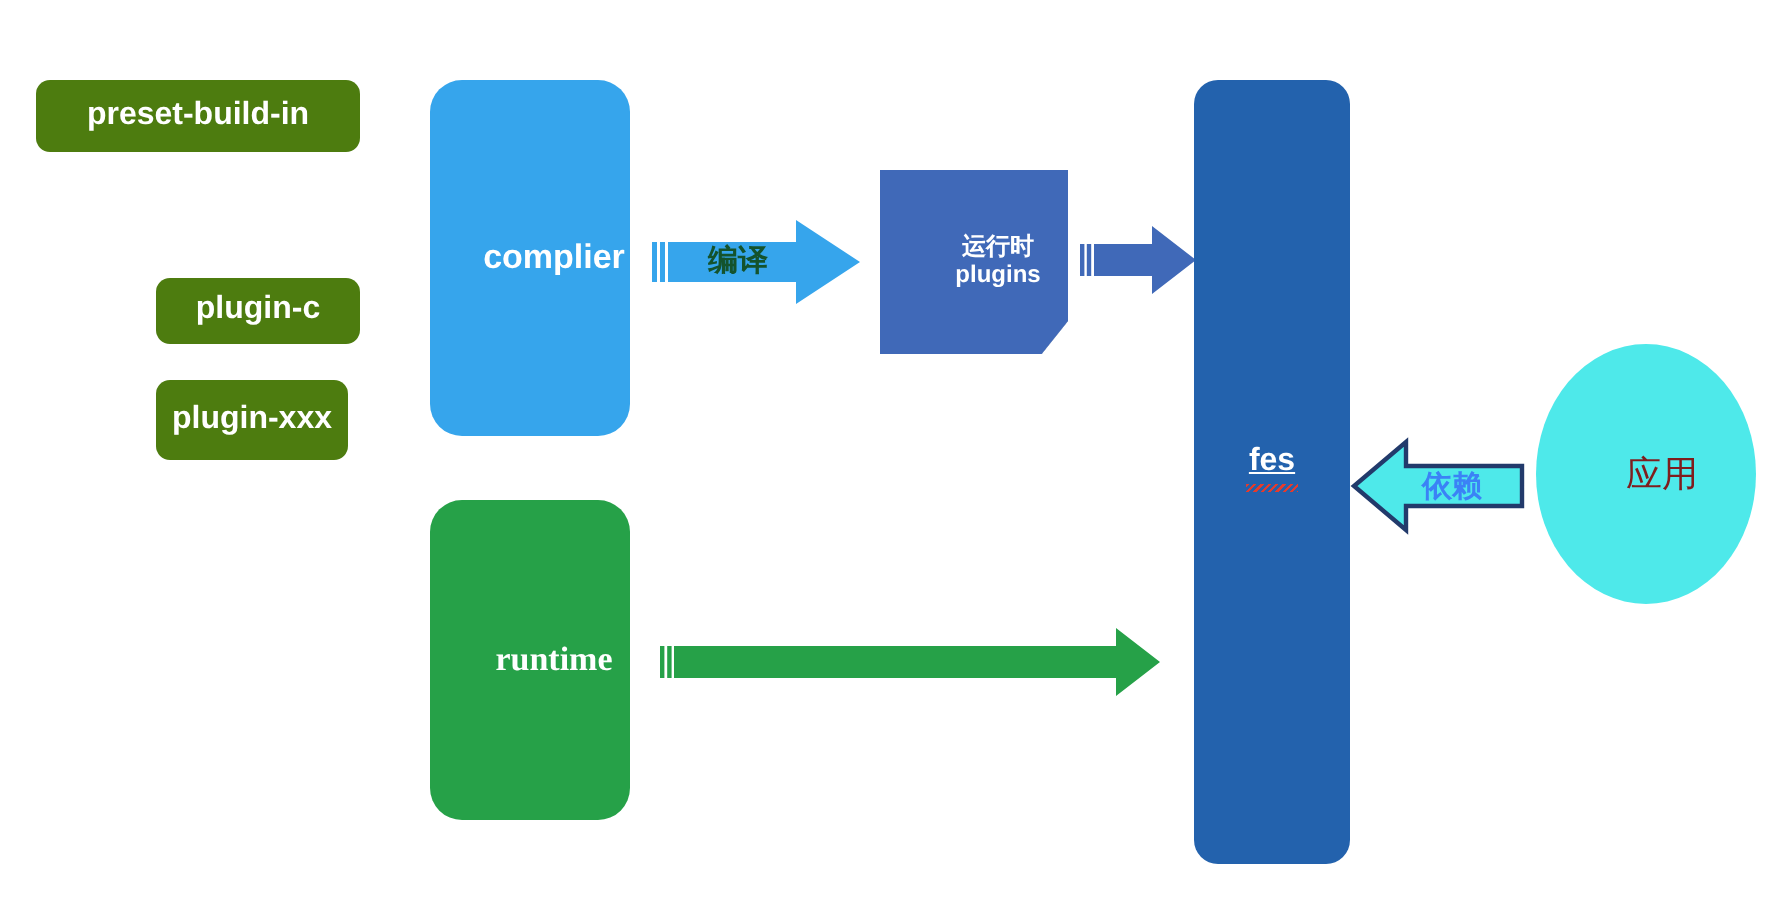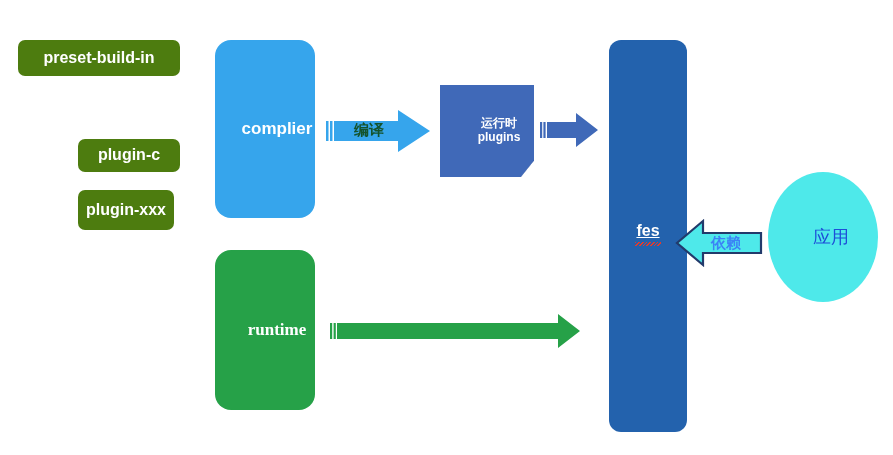--- a/index.html
+++ b/index.html
@@ -64,21 +64,20 @@
   }
 
   
   .fes-box {
     background: #2362ad;
     border-radius: 12px;
     color: #ffffff;
     font-size: 16px;
     font-weight: 700;
     align-items: flex-start;
-    margin-left: 12px;
   }
   .fes-label {
     position: absolute;
     top: 182px;
     left: 0;
     right: 0;
     text-align: center;
     text-decoration: underline;
     text-decoration-color: #ffffff;
   }
@@ -110,21 +109,21 @@
     width: 14%;
     height: 18%;
     background: #2d4d8a;
     clip-path: polygon(100% 0, 100% 100%, 0 100%);
   }
 
   
   .ellipse-box {
     background: #4ee9ea;
     border-radius: 50%;
-    color: #1d4ed8;
+    color: #7f1d1d;
     font-size: 18px;
   }
 
   
   .arrow-svg {
     position: absolute;
     overflow: visible;
   }
   .arrow-label {
     position: absolute;

